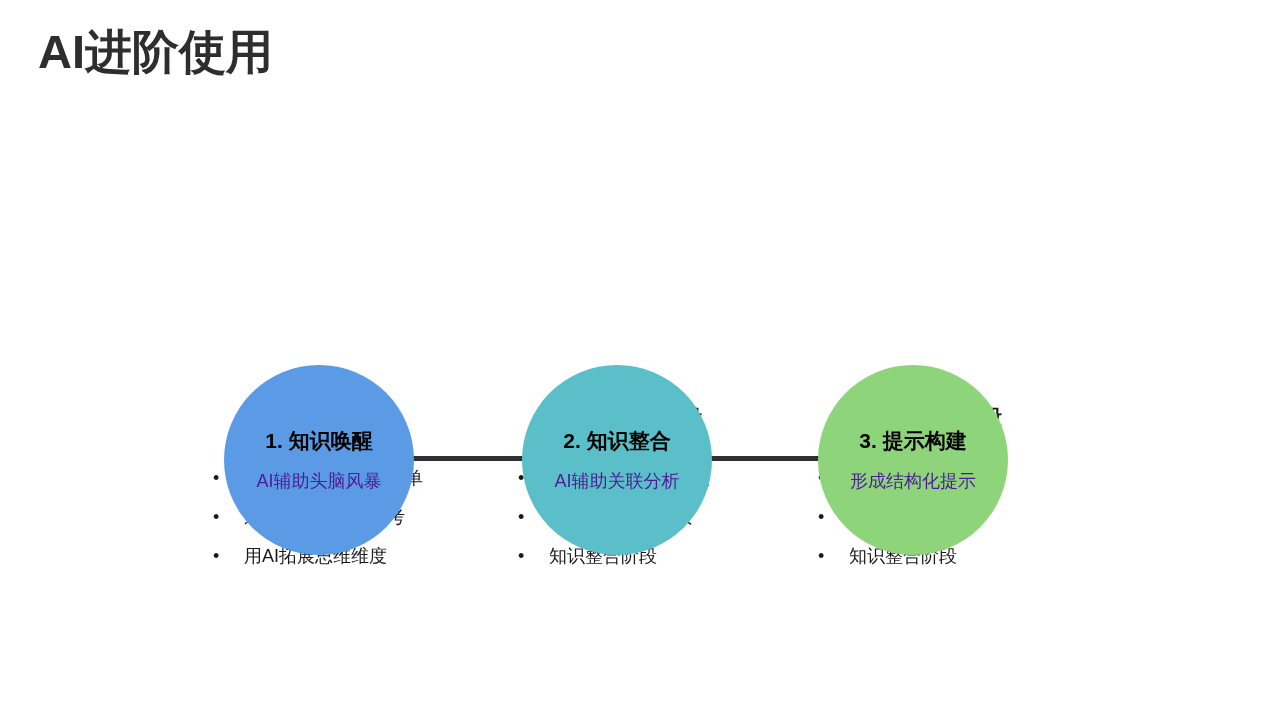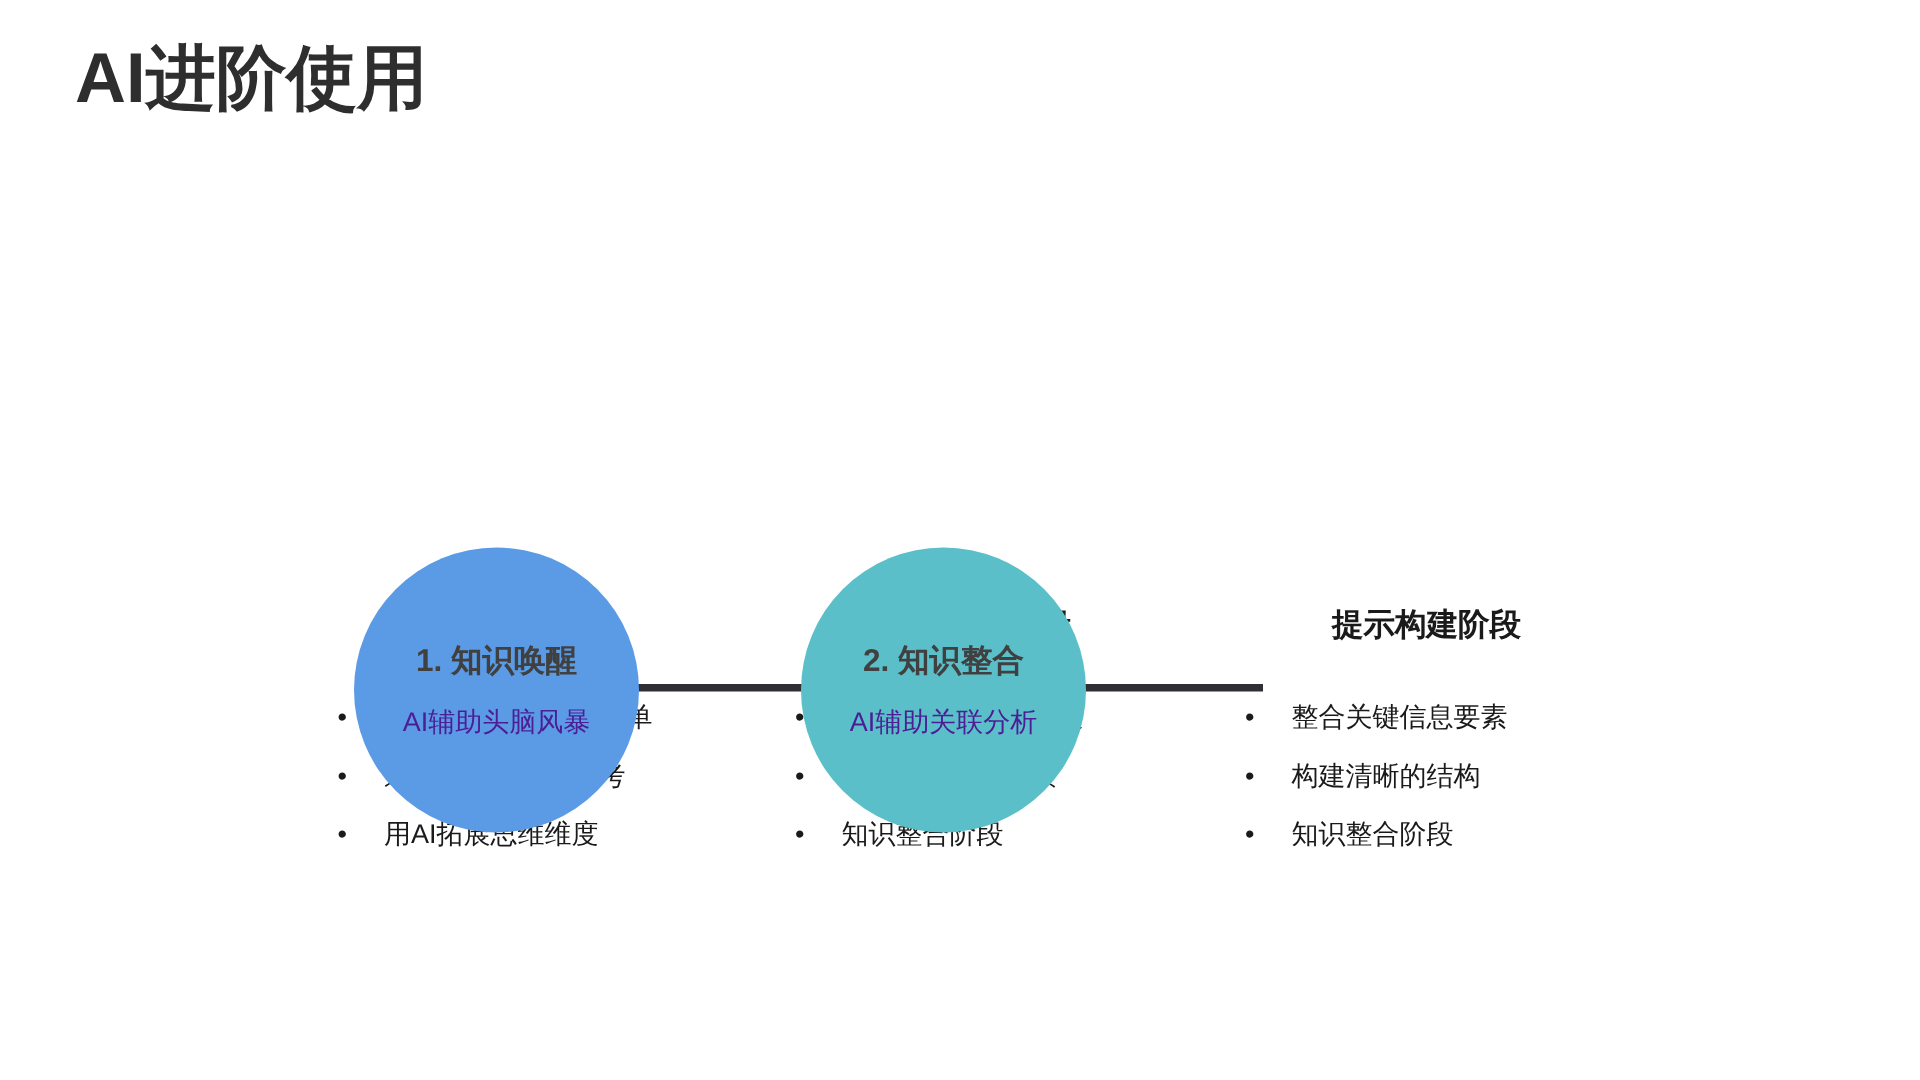--- a/index.html
+++ b/index.html
@@ -10,21 +10,21 @@
     width: 1280px;
     height: 720px;
     background: #ffffff;
     font-family: "Liberation Sans", "DejaVu Sans", sans-serif;
     overflow: hidden;
     position: relative;
   }
 
   #slide {
     position: absolute;
-    left: 12px; top: 0;
+    left: 0; top: 0;
     width: 1134px;
     height: 720px;
   }
 
   
   #slide-title {
     position: absolute;
     left: 38px;
     top: 24px;
     font-size: 47px;
@@ -64,21 +64,21 @@
     align-items: center;
     justify-content: center;
     box-sizing: border-box;
     z-index: 2;
   }
   #circle-node-1 { left: 224px; background: #5b9be5; }
   #circle-node-2 { left: 522px; background: #5bbfc9; }
   #circle-node-3 { left: 818px; background: #8ed47a; }
 
   .circle-title {
-    color: #404040;
+    color: #000000;
     font-size: 21px;
     font-weight: bold;
     line-height: 1.1;
     margin-bottom: 20px;
     white-space: nowrap;
   }
   .circle-subtitle {
     color: #4c1d95;
     font-size: 18px;
     font-weight: normal;
@@ -154,20 +154,24 @@
     <div class="circle-node" id="circle-node-1" style="background: rgb(91, 155, 229);">
       <div class="circle-title">1. 知识唤醒</div>
       <div class="circle-subtitle">AI辅助头脑风暴</div>
     </div>
 
     <div class="circle-node" id="circle-node-2" style="background: rgb(91, 191, 201); text-align: center;">
       <div class="circle-title">2. 知识整合</div>
       <div class="circle-subtitle">AI辅助关联分析</div>
     </div>
 
+    <div class="circle-node" id="circle-node-3" style="background: rgb(142, 212, 122);">
+      <div class="circle-title">3. 提示构建</div>
+      <div class="circle-subtitle">形成结构化提示</div>
+    </div>
 
   </div>
 
   <div id="stage-columns">
 
     <div class="stage-column" id="stage-column-1">
       <div class="stage-heading">知识唤醒阶段</div>
       <ul class="bullet-list">
         <li class="bullet-item">
           <span class="bullet-dot">•</span>

